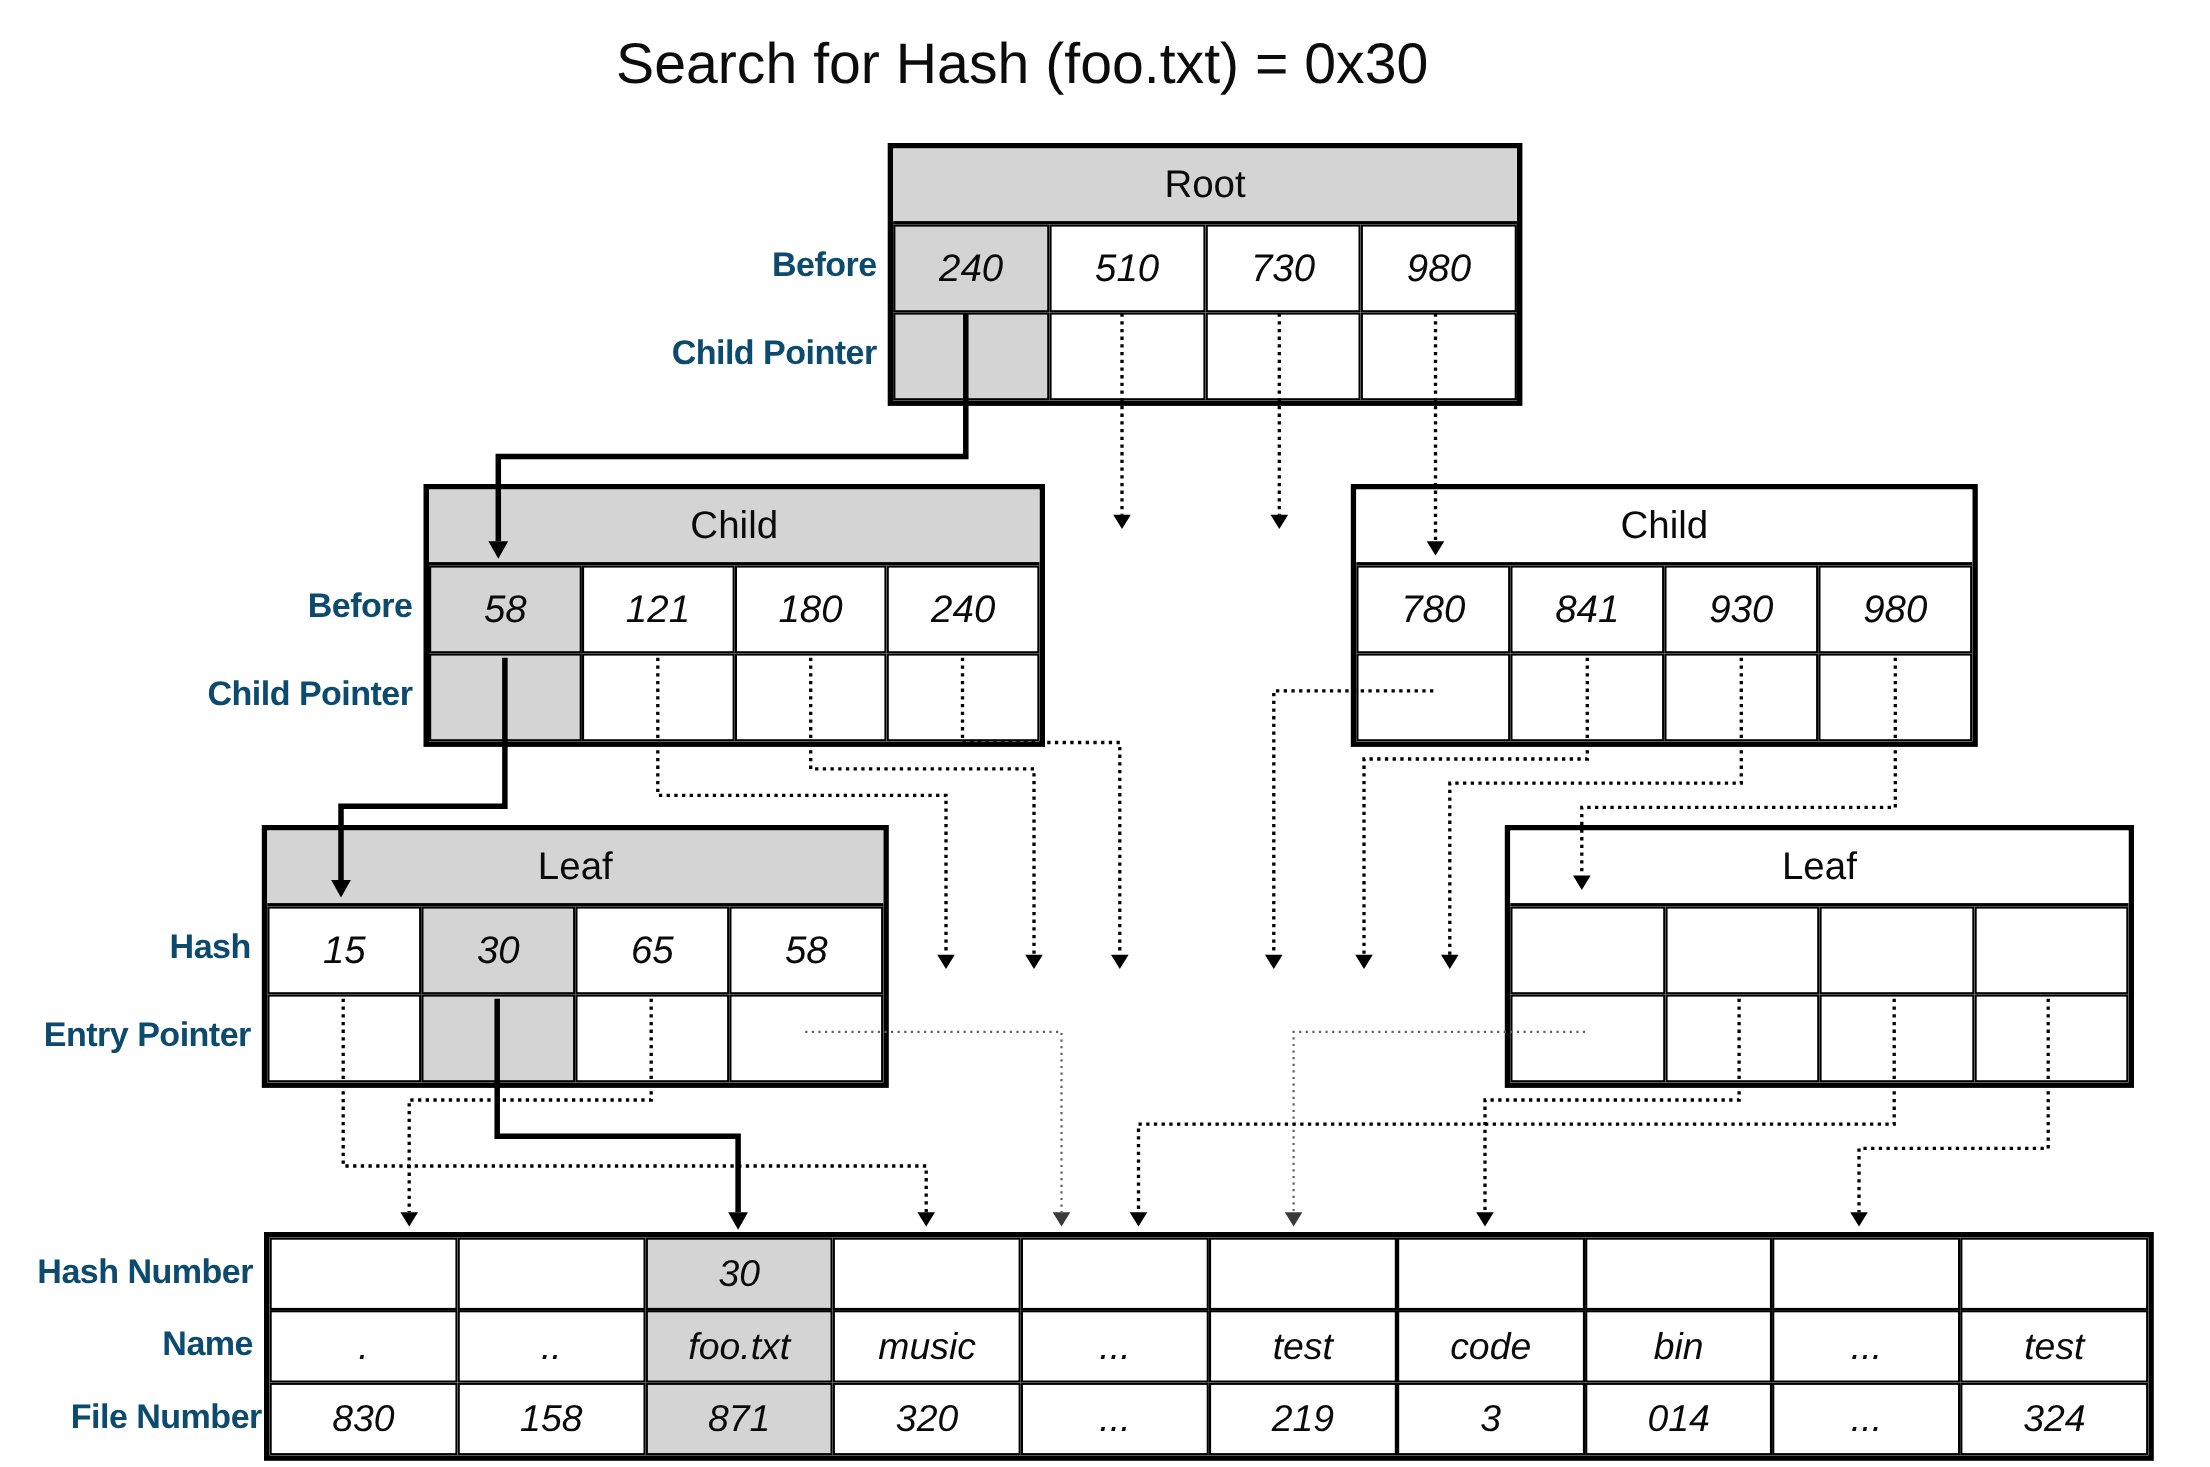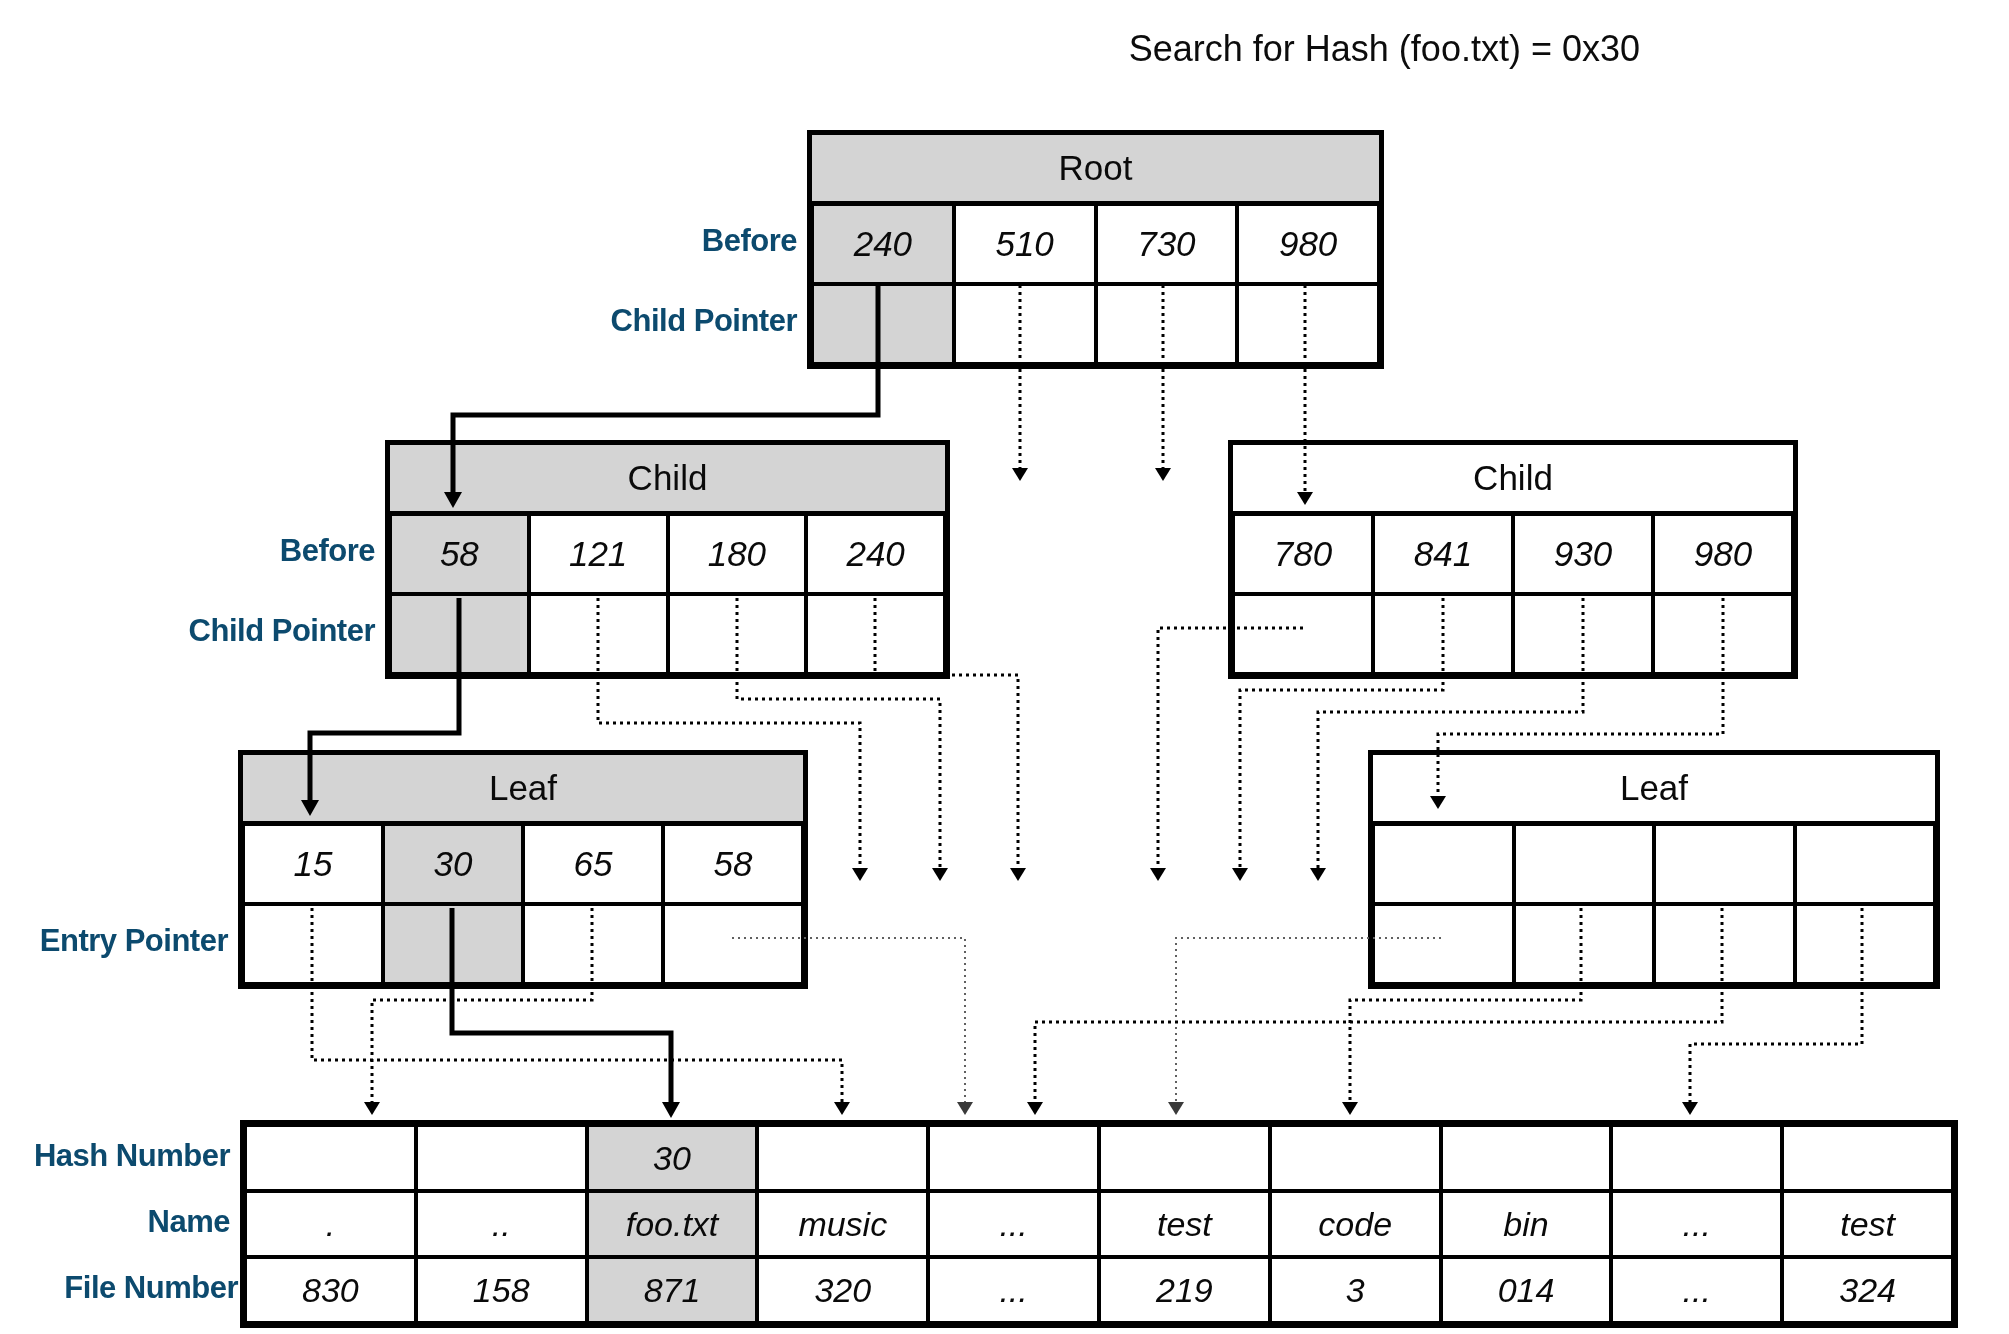--- a/index.html
+++ b/index.html
@@ -1,19 +1,19 @@
 <!DOCTYPE html>
 <html><head>
 <meta charset="utf-8">
 <style>
   html,body{margin:0;padding:0;background:#ffffff;}
   #stage{position:relative;width:2009px;height:1334px;background:#ffffff;overflow:hidden;
          font-family:"Liberation Sans",sans-serif;color:#0a0a0a;}
-  #title{position:absolute;left:560px;top:28px;width:1080px;text-align:right;
-         font-size:36px;letter-spacing:0px;color:#0c0c0c;}
+  #title{position:absolute;left:560px;top:28px;width:1080px;text-align:left;
+         font-size:52px;letter-spacing:0px;color:#0c0c0c;}
   .tbl{position:absolute;background:#fff;border:5px solid #000;box-sizing:border-box;}
   .hdr{height:66px;border-bottom:3px solid #000;display:flex;align-items:center;justify-content:center;
        font-size:35px;background:#fff;}
   .grid{display:grid;font-style:italic;}
   .cell{border:2px solid #000;height:76px;display:flex;align-items:center;justify-content:center;
         font-size:35px;background:#fff;box-sizing:content-box;}
   .dir .cell{height:62px;font-size:34px;}
   .hl{background:#d4d4d4 !important;}
   .rlabel{position:absolute;display:flex;align-items:center;justify-content:flex-end;
           font-weight:700;font-size:31px;letter-spacing:-0.5px;color:#0c4a6e;}
@@ -129,20 +129,21 @@
         <div class="cell">014</div>
         <div class="cell">...</div>
         <div class="cell">324</div>
       </div>
     </div>
 
   <div class="rlabel" style="left:577px;top:201px;width:220px;height:80px;">Before</div>
   <div class="rlabel" style="left:577px;top:281px;width:220px;height:80px;">Child Pointer</div>
   <div class="rlabel" style="left:155px;top:511px;width:220px;height:80px;">Before</div>
   <div class="rlabel" style="left:155px;top:591px;width:220px;height:80px;">Child Pointer</div>
+  <div class="rlabel" style="left:8px;top:821px;width:220px;height:80px;">Hash</div>
   <div class="rlabel" style="left:8px;top:901px;width:220px;height:80px;">Entry Pointer</div>
   <div class="rlabel" style="left:8px;top:1123px;width:222px;height:66px;">Hash Number</div>
   <div class="rlabel" style="left:8px;top:1189px;width:222px;height:66px;">Name</div>
   <div class="rlabel" style="left:16px;top:1255px;width:222px;height:66px;">File Number</div>
 
   <svg id="arrowlayer" viewBox="0 0 2009 1334" xmlns="http://www.w3.org/2000/svg">
       <polyline points="878,285 878,415 453,415 453,492" class="ln-solid"></polyline>
       <polygon points="444,492 462,492 453,508" class="ah-solid"></polygon>
       <polyline points="459,598 459,733 310,733 310,800" class="ln-solid"></polyline>
       <polygon points="301,800 319,800 310,816" class="ah-solid"></polygon>

